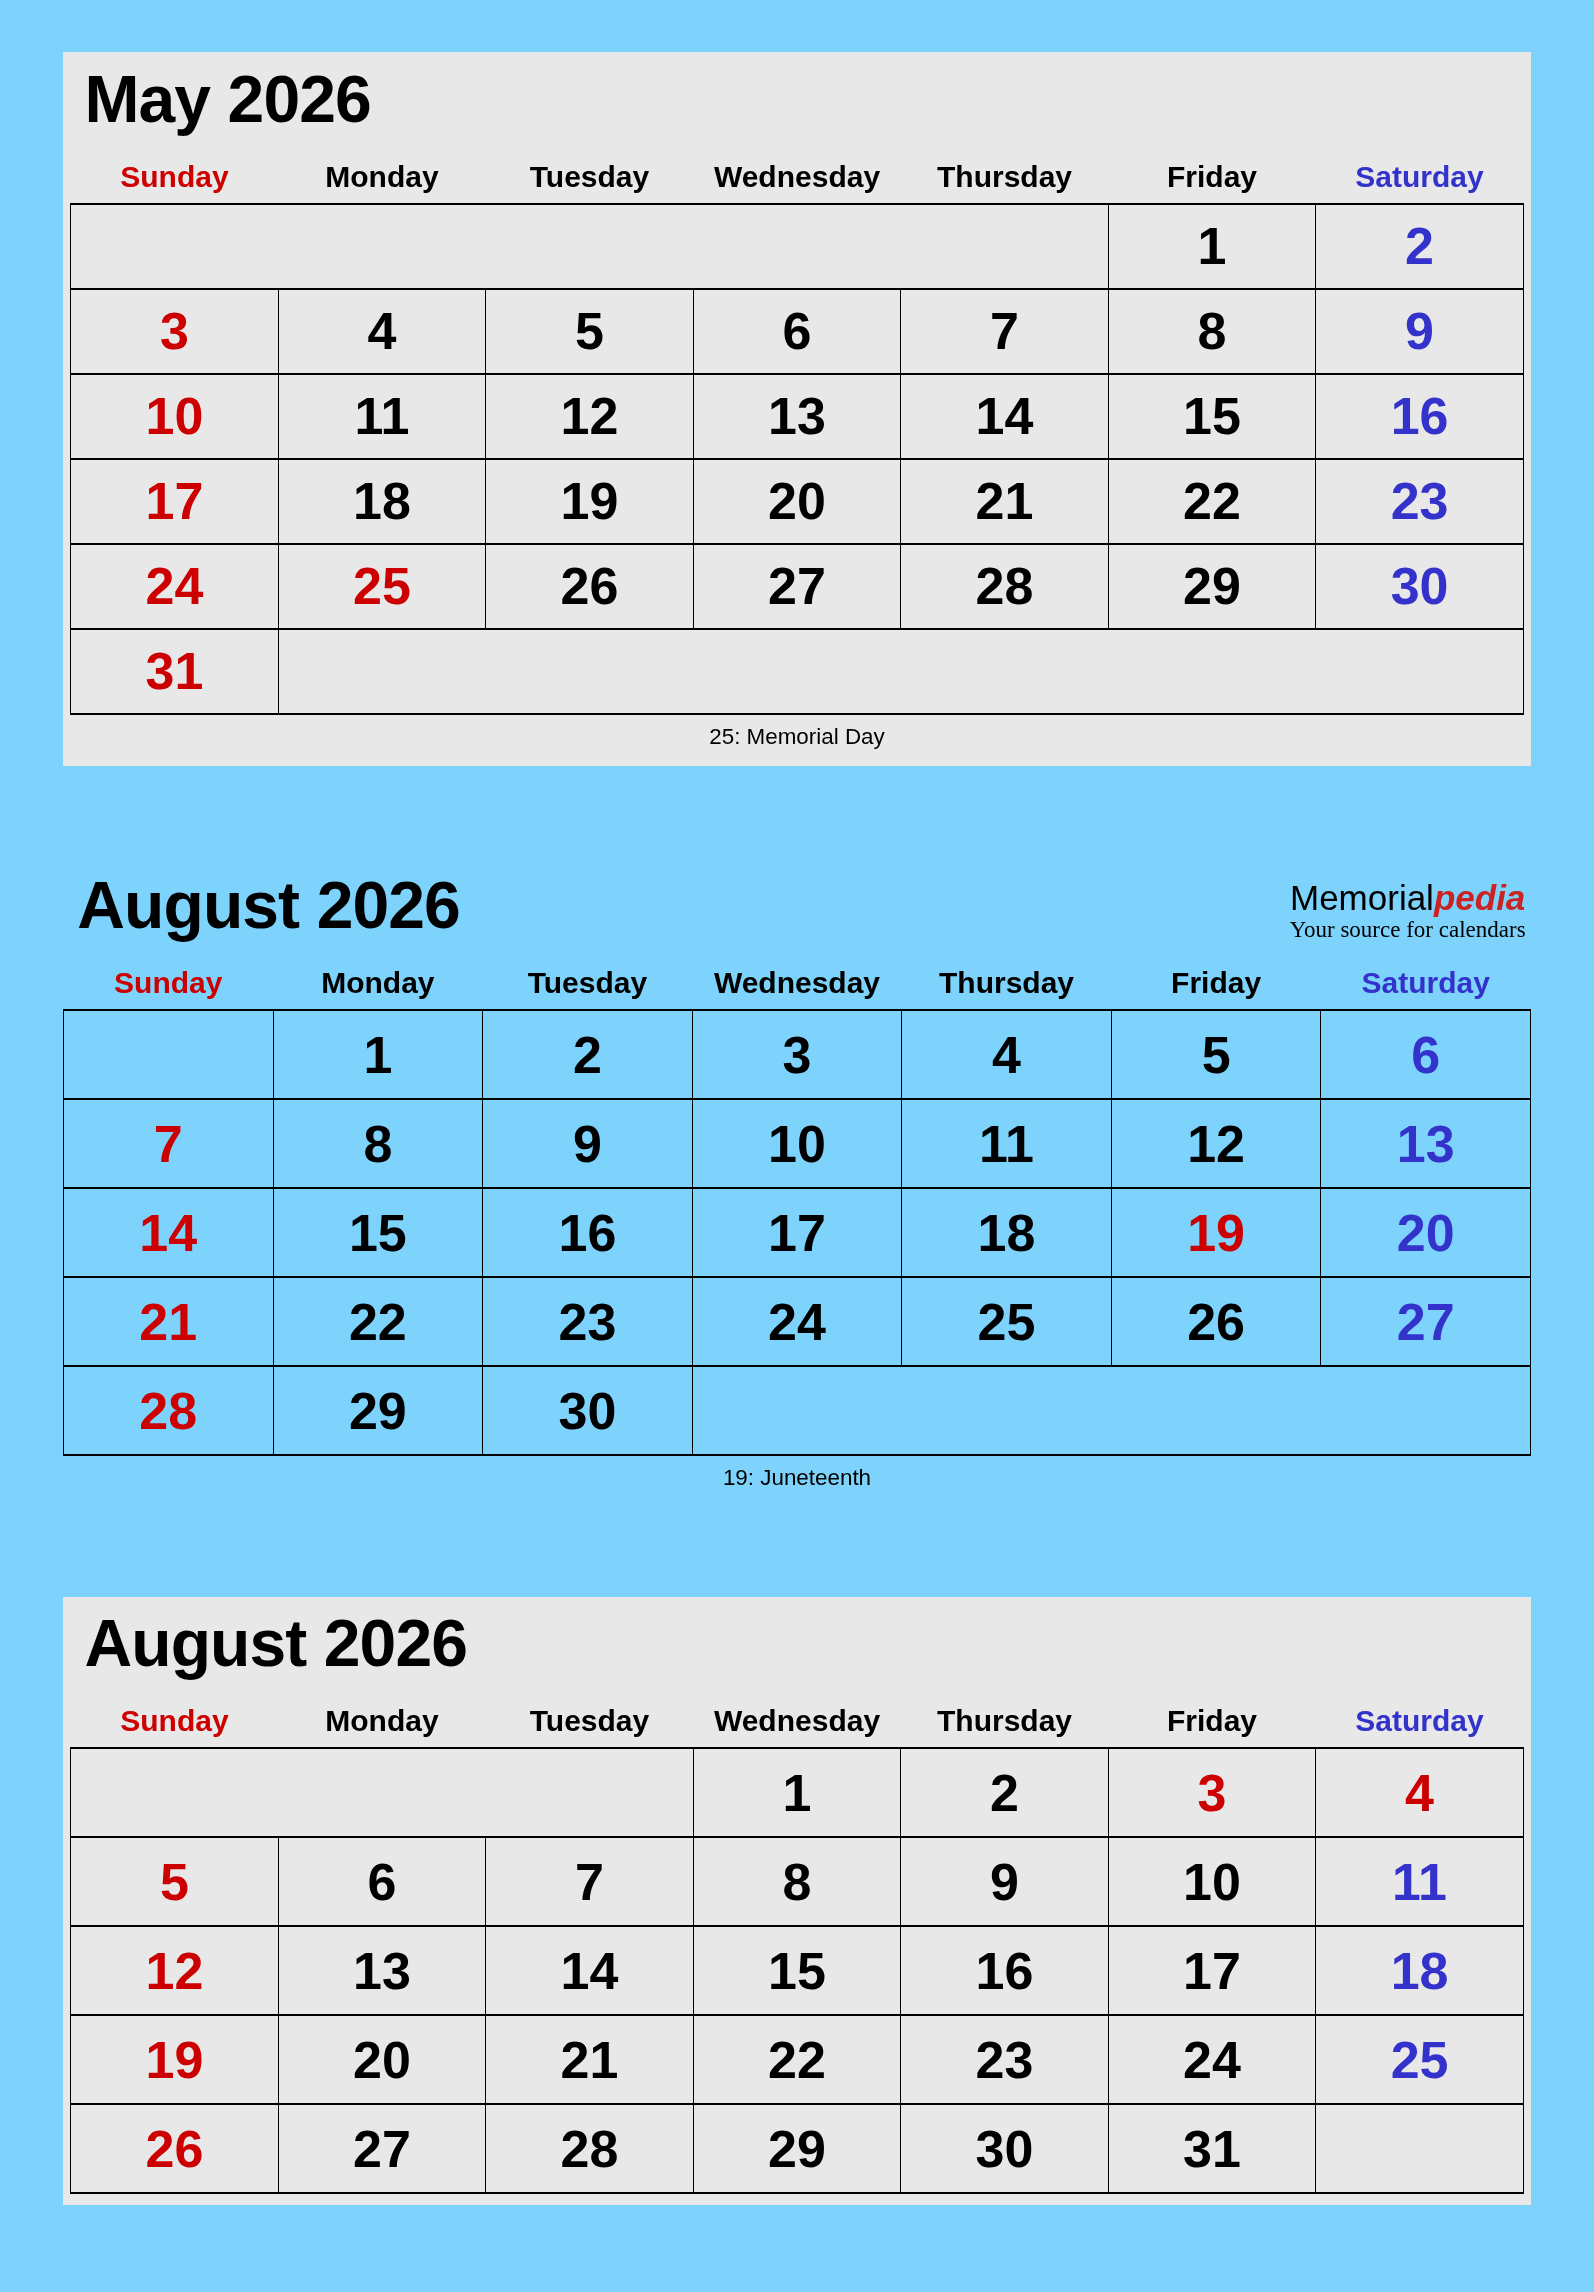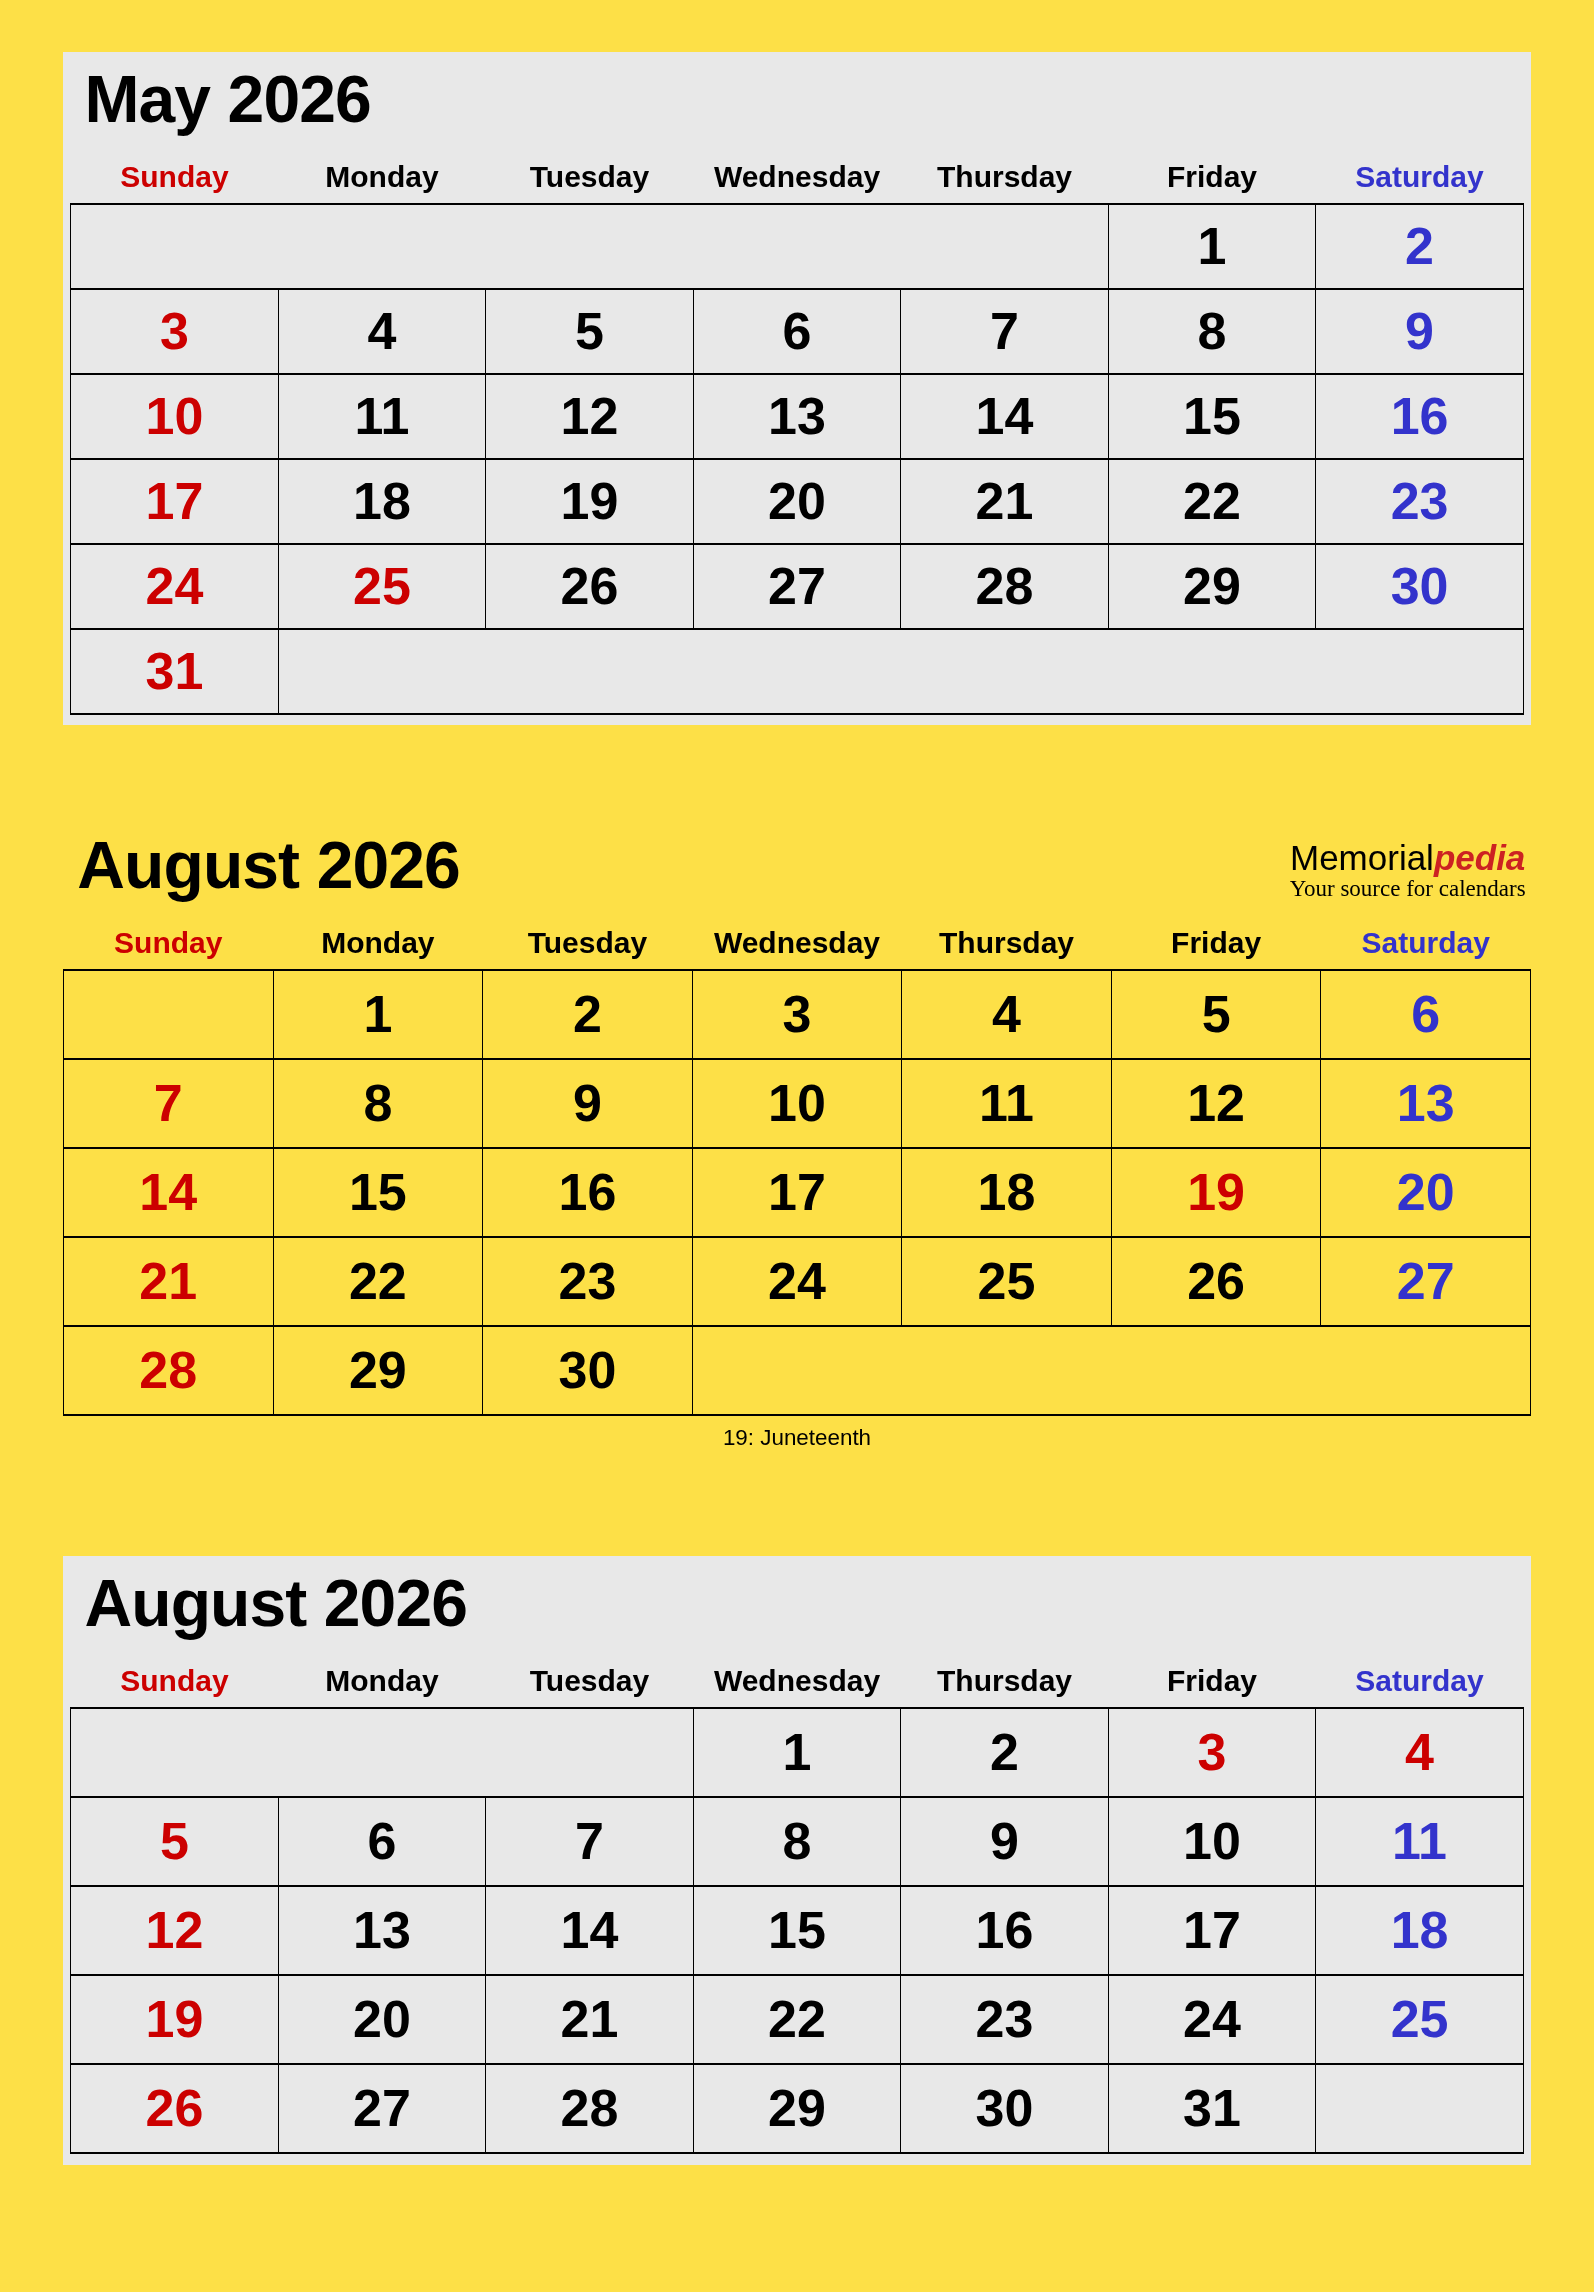--- a/index.html
+++ b/index.html
@@ -1,17 +1,17 @@
 <!DOCTYPE html>
 <html style="--red: #cc0000; --blue: #3333cc; --ink: #000000; --bg: #e8e8e8; --line: #000000;font-size:14.3px"><head>
 <meta charset="utf-8">
 <style>
   html,body{margin:0;padding:0;background:#fff;}
   .page{
-    position:relative;width:1594px;height:2293px;background:#fde047;overflow:hidden;
+    position:relative;width:1594px;height:2293px;background:#7dd3fc;overflow:hidden;
     font-family:"Liberation Sans","DejaVu Sans",sans-serif;color:var(--ink,#000);
   }
   .month-block{margin:0 63px;}
   .bg-gray{background:var(--bg,#e8e8e8);padding:7.2px 7.2px 10.7px 7.2px;}
   .bg-white{padding:0;}
   .spacer-top{height:52px;}
   .gap{height:100px;}
   .title-row{display:flex;justify-content:space-between;align-items:flex-start;}
   h1.month-title{
     font-size:66px;font-weight:bold;letter-spacing:-0.9px;
@@ -103,20 +103,21 @@
             <td class="wd">28</td>
             <td class="wd">29</td>
             <td class="sat">30</td>
           </tr>
           <tr>
             <td class="sun">31</td>
             <td colspan="6" class="empty"></td>
           </tr>
         </tbody>
       </table>
+    <div class="footnote">25: Memorial Day</div>
   </section>
 
   <div class="gap"></div>
 
   <section class="month-block bg-white m1">
     <div class="title-row">
       <h1 class="month-title">August 2026</h1>
       <div class="logo">
         <div class="logo-main"><span class="p1">Memorial</span><span class="p2" style="color: rgb(204, 34, 34);">pedia</span></div>
         <div class="logo-tag">Your source for calendars</div>

